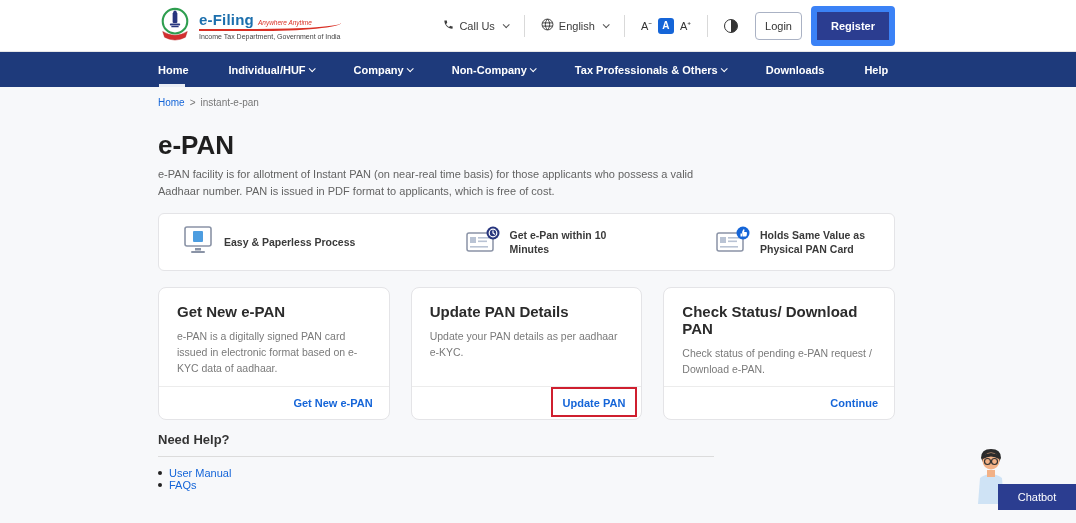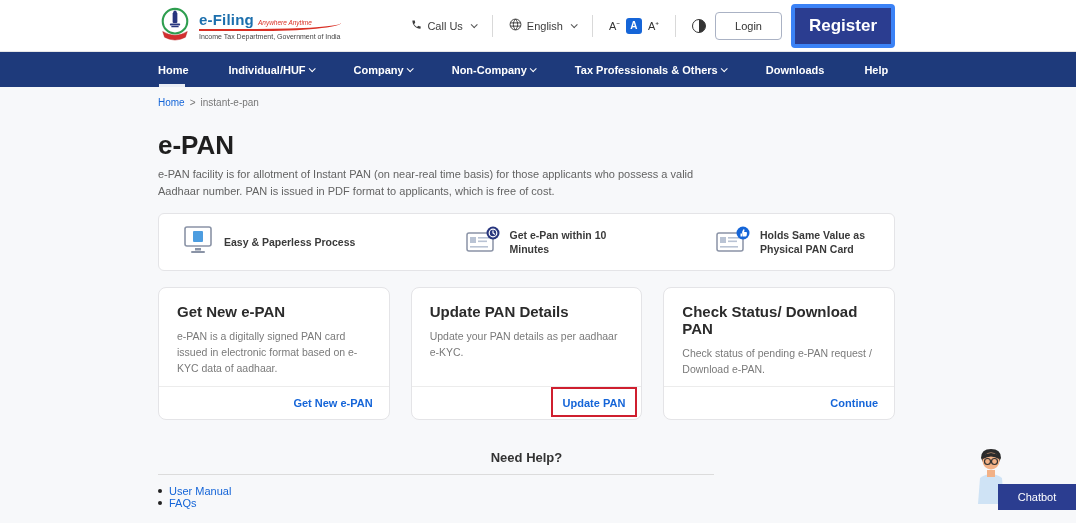--- a/index.html
+++ b/index.html
@@ -23,23 +23,23 @@
   .chev { display:inline-block; width:5px; height:5px; border-right:1.4px solid #555;
           border-bottom:1.4px solid #555; transform:rotate(45deg) translateY(-1px); margin-left:3px; }
   .nav .chev { border-color:#fff; }
   .font-ctl { display:flex; align-items:center; gap:6px; }
   .fc { font-size:11px; color:#333; cursor:pointer; }
   .fc-mid { width:16px; height:16px; background:#1565d8; color:#fff; border-radius:3px;
             display:flex; align-items:center; justify-content:center; font-size:10px; font-weight:bold; }
   .contrast { width:14px; height:14px; border-radius:50%; border:1.5px solid #333;
               background:linear-gradient(90deg,#fff 50%,#333 50%); }
   .btn-login { background:#fff; border:1px solid #aab2c4; border-radius:4px; color:#333;
-               font-size:11px; padding:7px 19px; cursor:pointer; }
-  .btn-register { background:#2b3d90; border:4px solid #3b82f6; border-radius:4px; color:#fff;
-                  font-size:17px; font-weight:bold; padding:8px 14px; cursor:pointer; }
+               font-size:11px; padding:7px 9px; cursor:pointer;margin-left:8px; }
+  .btn-register { background:#2b3d90; border:6px solid #3b82f6; border-radius:4px; color:#fff;
+                  font-size:11px; font-weight:bold; padding:8px 14px; cursor:pointer; }
 
   
   .nav { background:#1e3a7b; height:35px; display:flex; align-items:stretch;
          padding-left:158px; gap:40px; }
   .nav-item { display:flex; align-items:center; color:#fff; font-size:11px; font-weight:bold;
               position:relative; cursor:pointer; white-space:nowrap; }
   .nav-underline { position:absolute; bottom:0; left:1px; width:26px; height:3px; background:#e9edf5; }
 
   
   .breadcrumb { padding-left:158px; margin-top:10px; font-size:10px; color:#777;
@@ -62,21 +62,21 @@
   .cards { margin-top:16px; width:737px; display:flex; gap:21px; }
   .card { flex:1; background:#fff; border:1px solid #e4e4e7; border-radius:8px; height:133px; position:relative; }
   .card-title { padding:15px 18px 0; font-size:15px; font-weight:bold; color:#2b2b2b; }
   .card-desc { padding:9px 18px 0; font-size:10.5px; color:#7a7a7a; line-height:1.5; }
   .card-footer { position:absolute; left:0; right:0; bottom:0; height:33px; border-top:1px solid #ececec;
                  display:flex; align-items:center; justify-content:flex-end; padding-right:16px; }
   .card-action { color:#1565d8; font-weight:bold; font-size:11px; cursor:pointer; }
   .red-box { position:absolute; right:4px; bottom:2px; width:86px; height:30px;
              border:2px solid #cf1f2f; pointer-events:none; }
 
-  .need-help { margin-top:30px;text-align:center; }
+  .need-help { margin-top:12px; }
   .nh-title { font-size:13px; font-weight:bold; color:#333; }
   .nh-divider { width:556px; border-bottom:1px solid #dcdcdc; margin-top:9px; }
   .nh-list { margin-top:10px; display:flex; flex-direction:column; gap:0; }
   .nh-item { display:flex; align-items:center; gap:7px; font-size:11px; }
   .nh-bullet { width:4px; height:4px; border-radius:50%; background:#222; }
   .nh-link { color:#1565d8; cursor:pointer; }
 
   
   .chatbot-wrap { position:absolute; right:0; bottom:11px; width:116px; height:64px; }
   .chatbot-btn { position:absolute; right:0; bottom:2px; width:78px; height:26px; background:#2b3d90;

